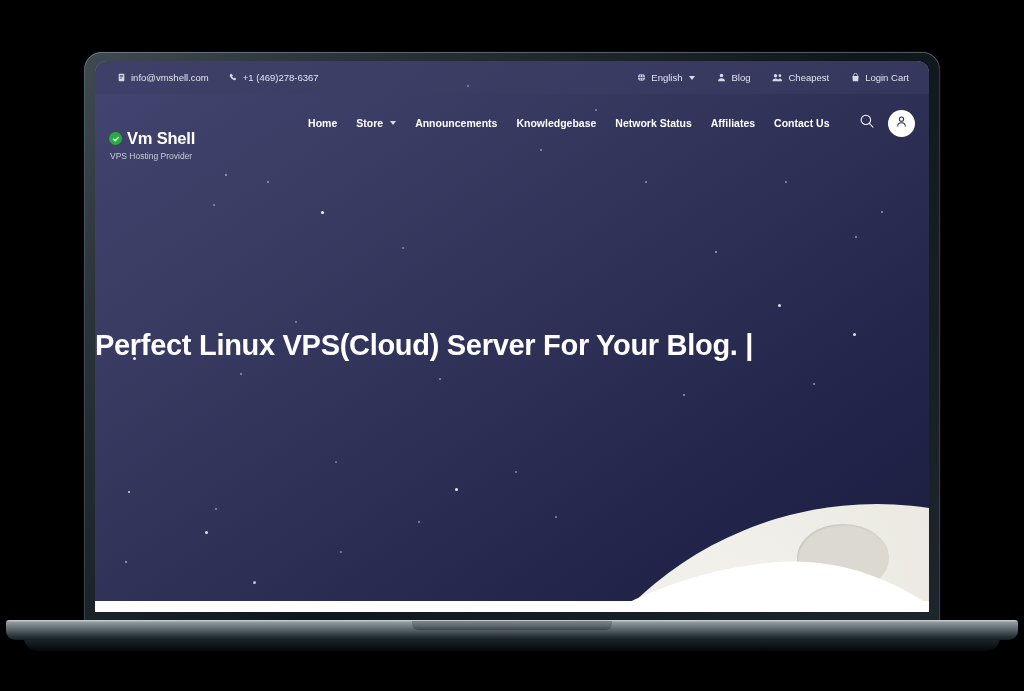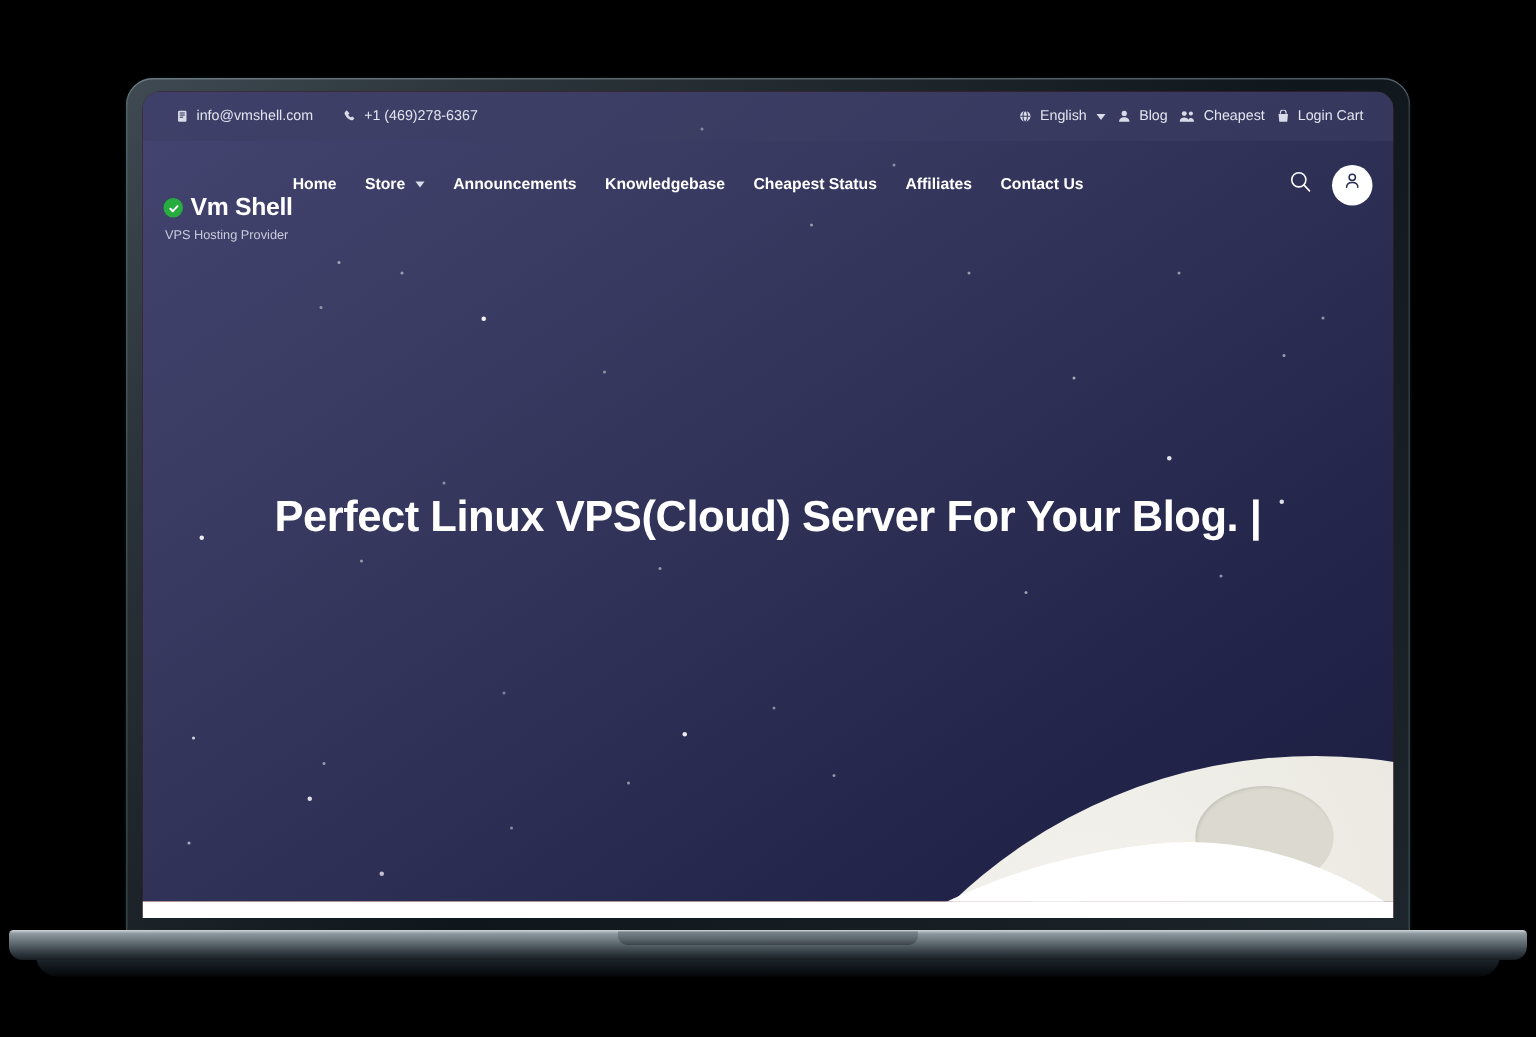--- a/index.html
+++ b/index.html
@@ -78,21 +78,21 @@
     box-shadow: inset 0 1px 0 rgba(190,210,215,0.35),
                 inset 1px 0 0 rgba(150,175,182,0.22),
                 inset -1px 0 0 rgba(150,175,182,0.22);
     pointer-events: none;
   }
 
   
   .site {
     position: absolute;
     inset: 0;
-    background: #7f1d1d;
+    background: #86efac;
   }
   .hero {
     position: absolute;
     left: 0;
     top: 0;
     width: 834px;
     height: 540px;
     background: linear-gradient(145deg, #434470 0%, #3b3c63 25%, #2e2f55 55%, #22244a 78%, #1b1d3f 100%);
     overflow: hidden;
   }
@@ -109,21 +109,21 @@
     left: 0; top: 0;
     width: 834px;
     height: 33px;
     background: rgba(60,62,101,0.55);
     display: flex;
     align-items: center;
     font-size: 9.5px;
     color: #d9dbe8;
   }
   .topbar-left { display: flex; align-items: center; margin-left: 22px; gap: 20px; }
-  .topbar-right { display: flex; align-items: center; margin-left: auto; margin-right: 20px; gap: 8px; }
+  .topbar-right { display: flex; align-items: center; margin-left: auto; margin-right: 20px; gap: 22px; }
   .tb-item { display: flex; align-items: center; gap: 5px; white-space: nowrap; color: #e2e4ef; }
   .tb-item svg { display: block; }
   .caret {
     width: 0; height: 0;
     border-left: 3.5px solid transparent;
     border-right: 3.5px solid transparent;
     border-top: 4px solid #d9dbe8;
     margin-left: 2px;
   }
 
@@ -153,39 +153,40 @@
   .brand-sub {
     color: #c9cbdb;
     font-size: 8.5px;
     margin-top: 3px;
     margin-left: 1px;
   }
   .nav-links {
     display: flex;
     align-items: flex-end;
     gap: 19px;
+    margin-left: 113px;
     font-size: 10.5px;
     font-weight: bold;
     color: #ffffff;
   }
   .nav-link { display: flex; align-items: center; gap: 5px; white-space: nowrap; }
   .nav-actions { margin-left: auto; margin-right: 14px; display: flex; align-items: center; gap: 13px; }
   .avatar-btn {
     width: 27px; height: 27px;
     border-radius: 50%;
     background: #ffffff;
     display: flex; align-items: center; justify-content: center;
   }
 
   
   .hero-copy {
     position: absolute;
     left: 0; top: 268px;
     width: 834px;
-    text-align: center;
+    text-align: left;
   }
   .hero-title {
     color: #ffffff;
     font-size: 29px;
     font-weight: bold;
     letter-spacing: -0.3px;
     margin: 0;
     line-height: 1.15;
   }
   .hero-sub {
@@ -384,21 +385,21 @@
               <span>Store</span>
               <span class="caret"></span>
             </div>
             <div class="nav-link">
               <span>Announcements</span>
             </div>
             <div class="nav-link">
               <span>Knowledgebase</span>
             </div>
             <div class="nav-link">
-              <span>Cheapest Status</span>
+              <span>Network Status</span>
             </div>
             <div class="nav-link">
               <span>Affiliates</span>
             </div>
             <div class="nav-link">
               <span>Contact Us</span>
             </div>
           </div>
 
           <div class="nav-actions">

